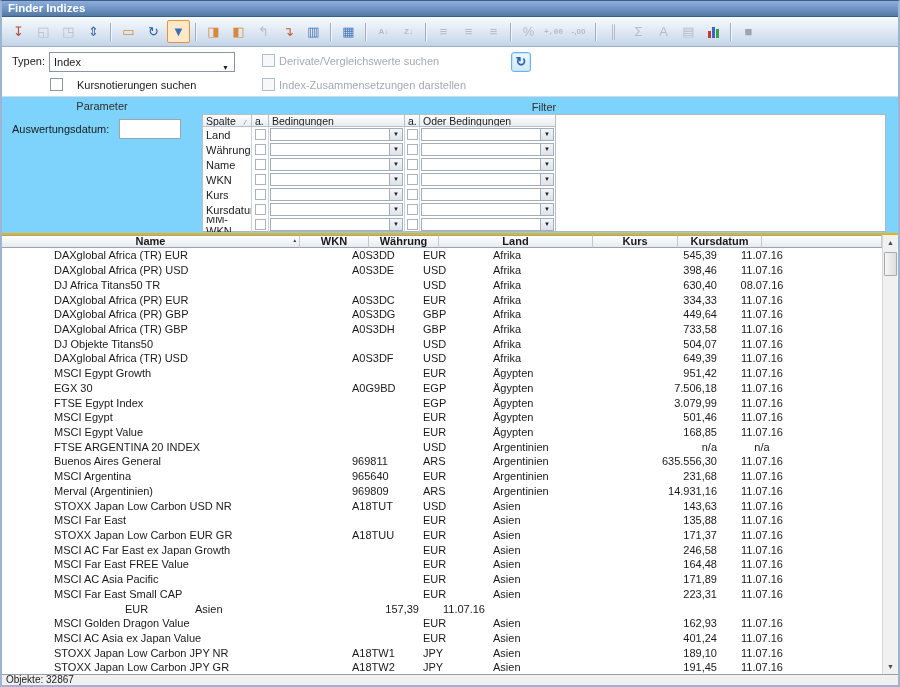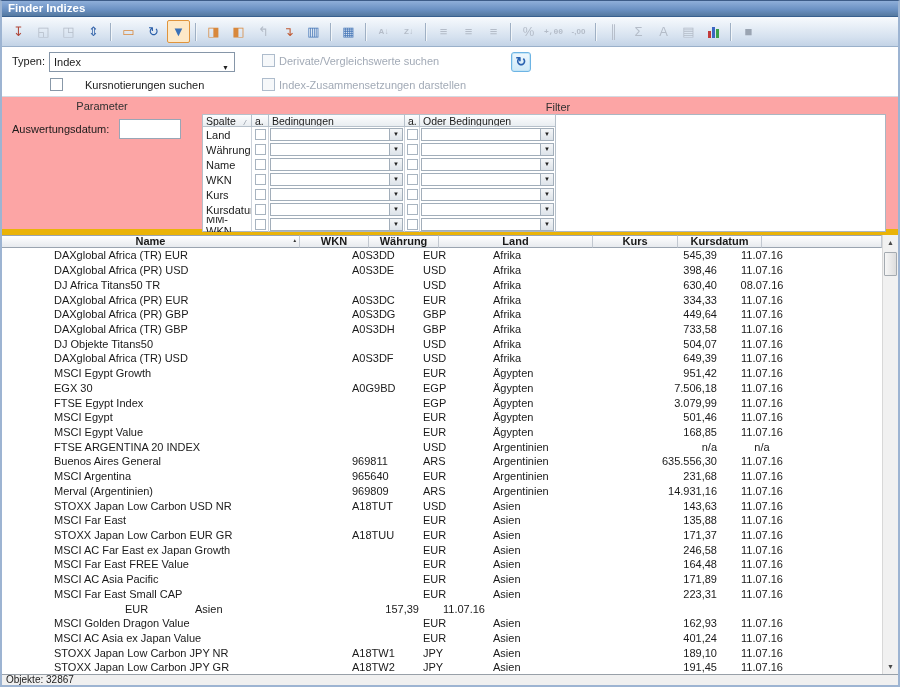--- a/index.html
+++ b/index.html
@@ -28,21 +28,21 @@
     border:1px solid #8696a8;background:#fff;line-height:18px;padding-left:4px;cursor:default;}
   .dd-arrow{position:absolute;right:5px;top:6px;font-size:7px;color:#222;}
   .checkbox{position:absolute;width:13px;height:13px;box-sizing:border-box;border:1px solid #aebccc;background:#f6f8fa;}
   .checkbox.en{border-color:#8898a8;background:#fff;}
   .gray{color:#a2aab6;}
   .refresh-btn{position:absolute;left:509px;top:5px;width:20px;height:20px;box-sizing:border-box;
     border:1px solid #6db4e4;box-shadow:0 0 0 1px #c2e4f6 inset;border-radius:3px;
     background:linear-gradient(#eef7fd,#cfe9f8);color:#2a62b0;font-weight:bold;font-size:13px;
     text-align:center;line-height:18px;cursor:default;}
   
-  .param-area{position:absolute;left:0;top:96px;width:100%;height:138px;background:#fca5a5;border-bottom:6px solid #eab308;box-sizing:border-box;}
+  .param-area{position:absolute;left:0;top:96px;width:100%;height:138px;background:#7dd3fc;border-bottom:2px solid #eab308;box-sizing:border-box;}
   .caption{position:absolute;text-align:center;color:#303030;}
   .awd-input{position:absolute;left:117px;top:22px;width:62px;height:20px;box-sizing:border-box;
     border:1px solid #98a6b6;background:#fff;font:inherit;padding:0 3px;}
   .filter-box{position:absolute;left:200px;top:17px;width:684px;height:118px;box-sizing:border-box;
     border:1px solid #aab6c2;background:#fff;}
   .fgrid{position:absolute;left:-1px;top:-1px;width:355px;}
   .fhead{display:flex;height:13px;}
   .fh{box-sizing:border-box;background:linear-gradient(#fcfdfe,#e9edf1);border:1px solid #b6c0ca;border-left:none;
     font-size:10.5px;line-height:12px;padding-left:3px;overflow:hidden;white-space:nowrap;}
   .fh:first-child{border-left:1px solid #b6c0ca;}
@@ -138,28 +138,28 @@
     <div class="typen-select">
       <span>Index</span>
       <span class="dd-arrow">▼</span>
     </div>
     <span class="checkbox" style="left:260px;top:7px;"></span>
     <span class="lbl gray" style="left:277px;top:8px;">Derivate/Vergleichswerte suchen</span>
     <div class="refresh-btn">
       <span>↻</span>
     </div>
     <span class="checkbox en" style="left:48px;top:31px;"></span>
-    <span class="lbl" style="left:83px;top:32px;text-align:center;">Kursnotierungen suchen</span>
+    <span class="lbl" style="left:75px;top:32px;text-align:center;">Kursnotierungen suchen</span>
     <span class="checkbox" style="left:260px;top:31px;"></span>
     <span class="lbl gray" style="left:277px;top:32px;">Index-Zusammensetzungen darstellen</span>
   </div>
 
   <div class="param-area">
     <div class="caption" style="left:0;top:3px;width:200px;">Parameter</div>
-    <div class="caption" style="left:214px;top:4px;width:684px;text-align:center;">Filter</div>
+    <div class="caption" style="left:200px;top:4px;width:684px;text-align:center;">Filter</div>
     <span class="lbl" style="left:10px;top:26px;">Auswertungsdatum:</span>
     <input class="awd-input" type="text" value="" style="">
     <div class="filter-box">
       <div class="fgrid">
         <div class="fhead">
           <div class="fh w-sp"><span>Spalte</span><span class="sort-slash">/</span></div>
           <div class="fh w-a">a.</div>
           <div class="fh w-bed">Bedingungen</div>
           <div class="fh w-a2">a.</div>
           <div class="fh w-oder">Oder Bedingungen</div>

